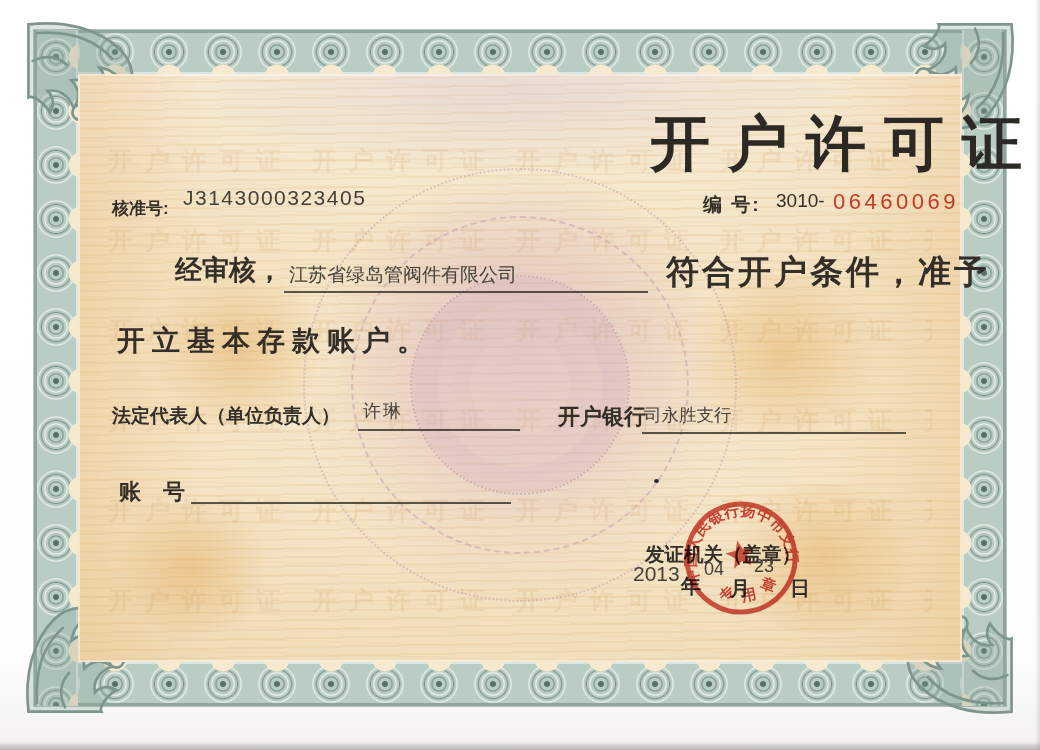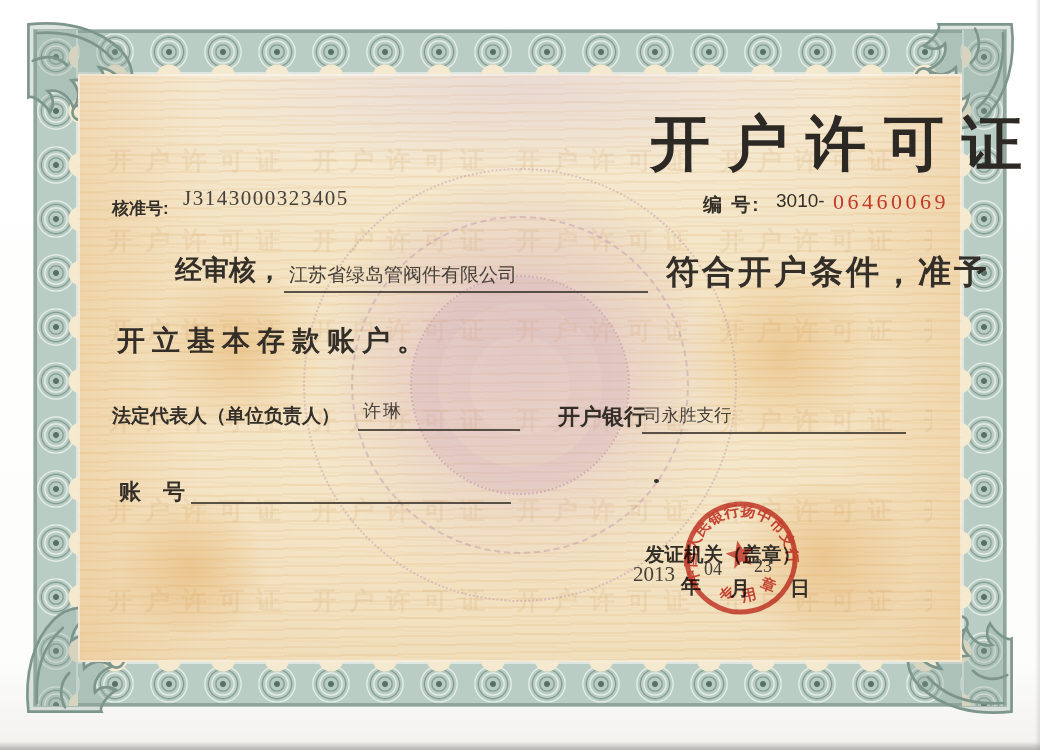--- a/index.html
+++ b/index.html
@@ -71,21 +71,21 @@
     background:radial-gradient(circle, rgba(206,166,192,.18) 0 30%, rgba(206,166,192,0) 70%);}
   .rosette::before{content:"";position:absolute;inset:46px;border-radius:50%;
     border:2px dashed rgba(188,148,176,.45);}
   .rosette::after{content:"";position:absolute;inset:105px;border-radius:50%;
     border:2px dotted rgba(188,148,176,.55);
     box-shadow:inset 0 0 0 26px rgba(202,162,188,.12), inset 0 0 0 58px rgba(202,162,188,.10);}
 
   
   .content{position:absolute;inset:0;}
   .label{position:absolute;color:#332e28;font-weight:bold;white-space:nowrap;}
-  .value{position:absolute;color:#46403a;font-family:Liberation Serif, serif;white-space:nowrap;}
+  .value{position:absolute;color:#46403a;font-family:Liberation Sans, sans-serif;white-space:nowrap;}
   .ul{position:absolute;height:0;border-bottom:2px solid rgba(62,56,48,.85);}
   .title{position:absolute;left:0;right:0;top:104px;text-align:right;
     font-size:60px;font-weight:900;letter-spacing:18px;text-indent:18px;color:#2c2824;}
   .serial-red{color:#c23a28;}
   .speck{position:absolute;width:5px;height:4px;background:#2c2c2c;border-radius:50%;}
 
   .seal{position:absolute;left:666px;top:483px;width:150px;height:150px;
     transform:rotate(-12deg);opacity:.88;mix-blend-mode:multiply;}
 </style>
 </head>

